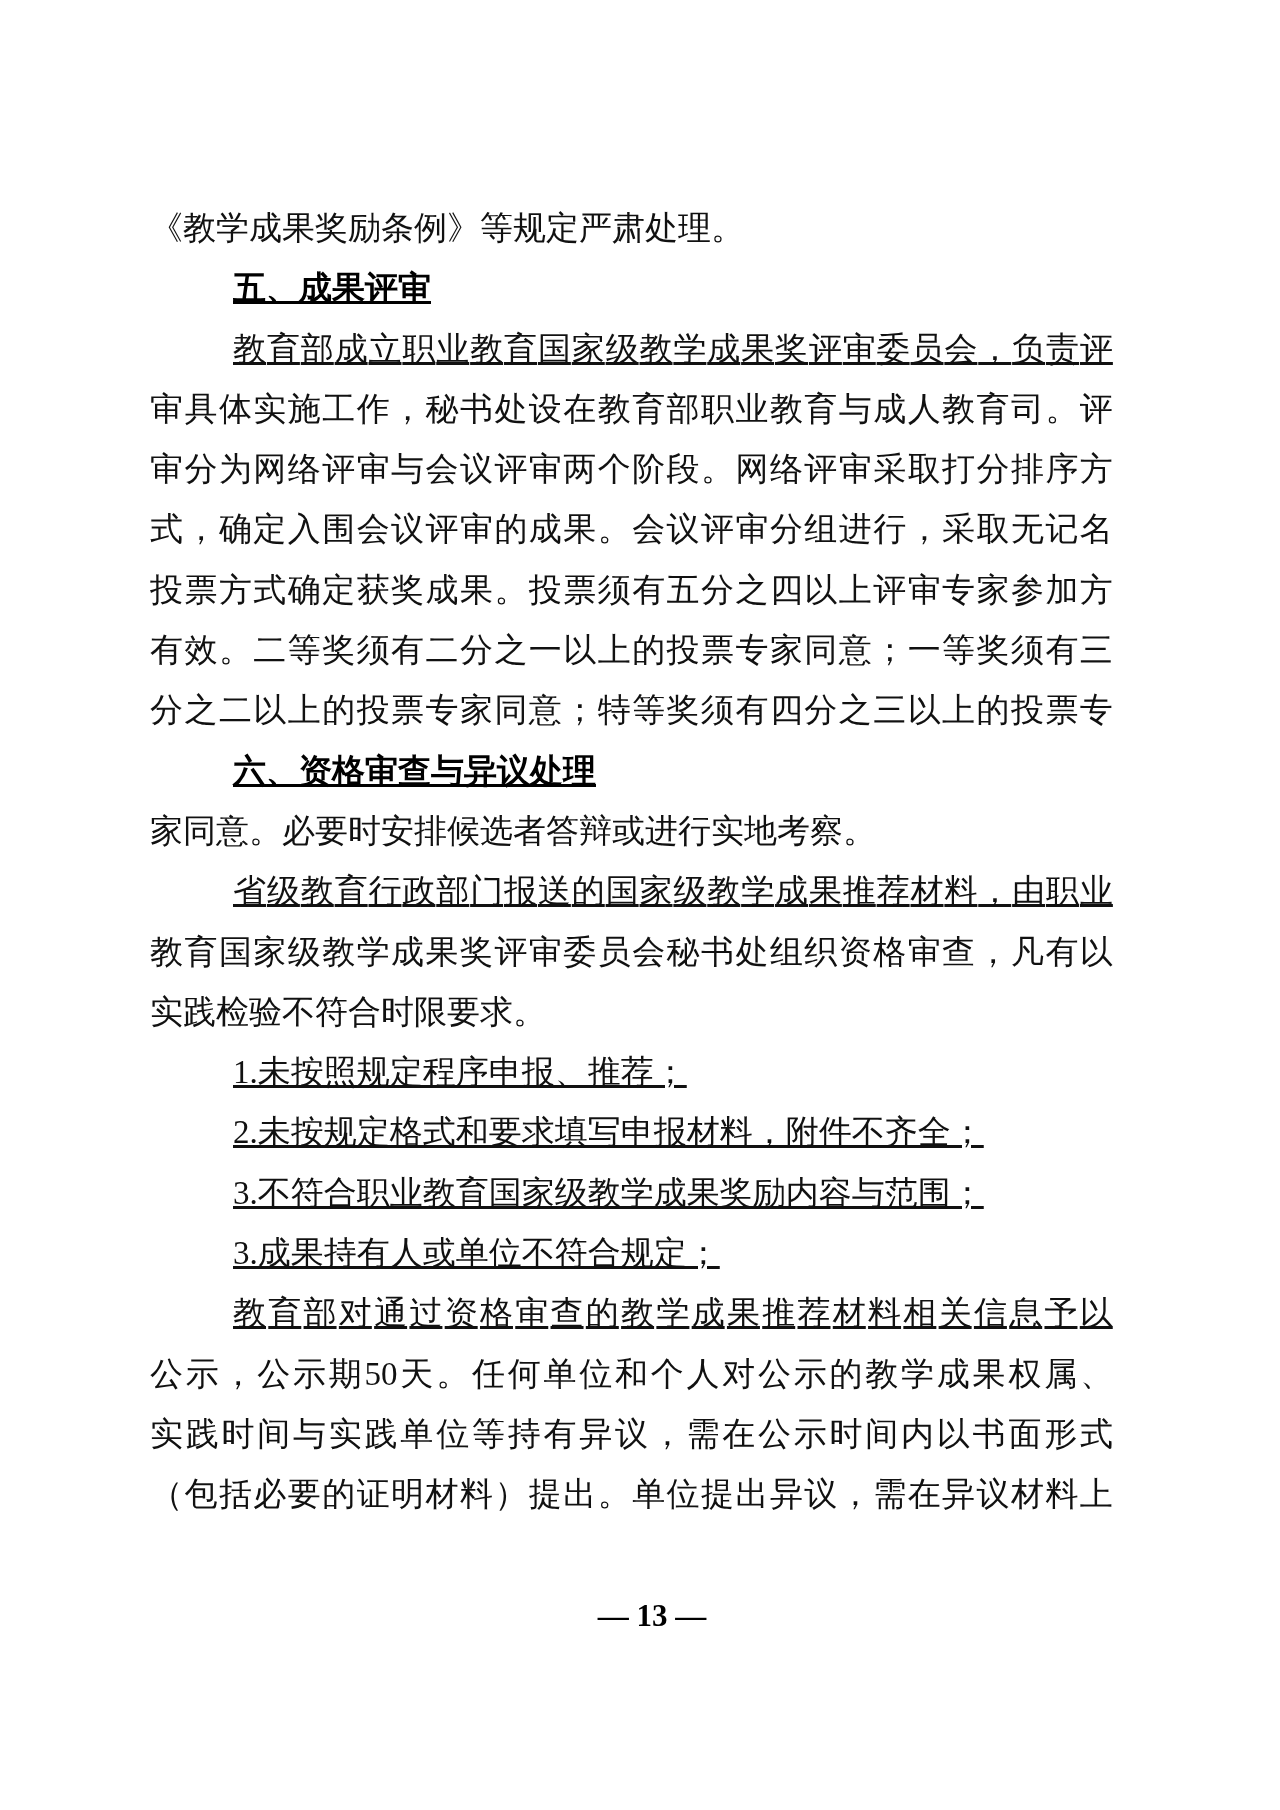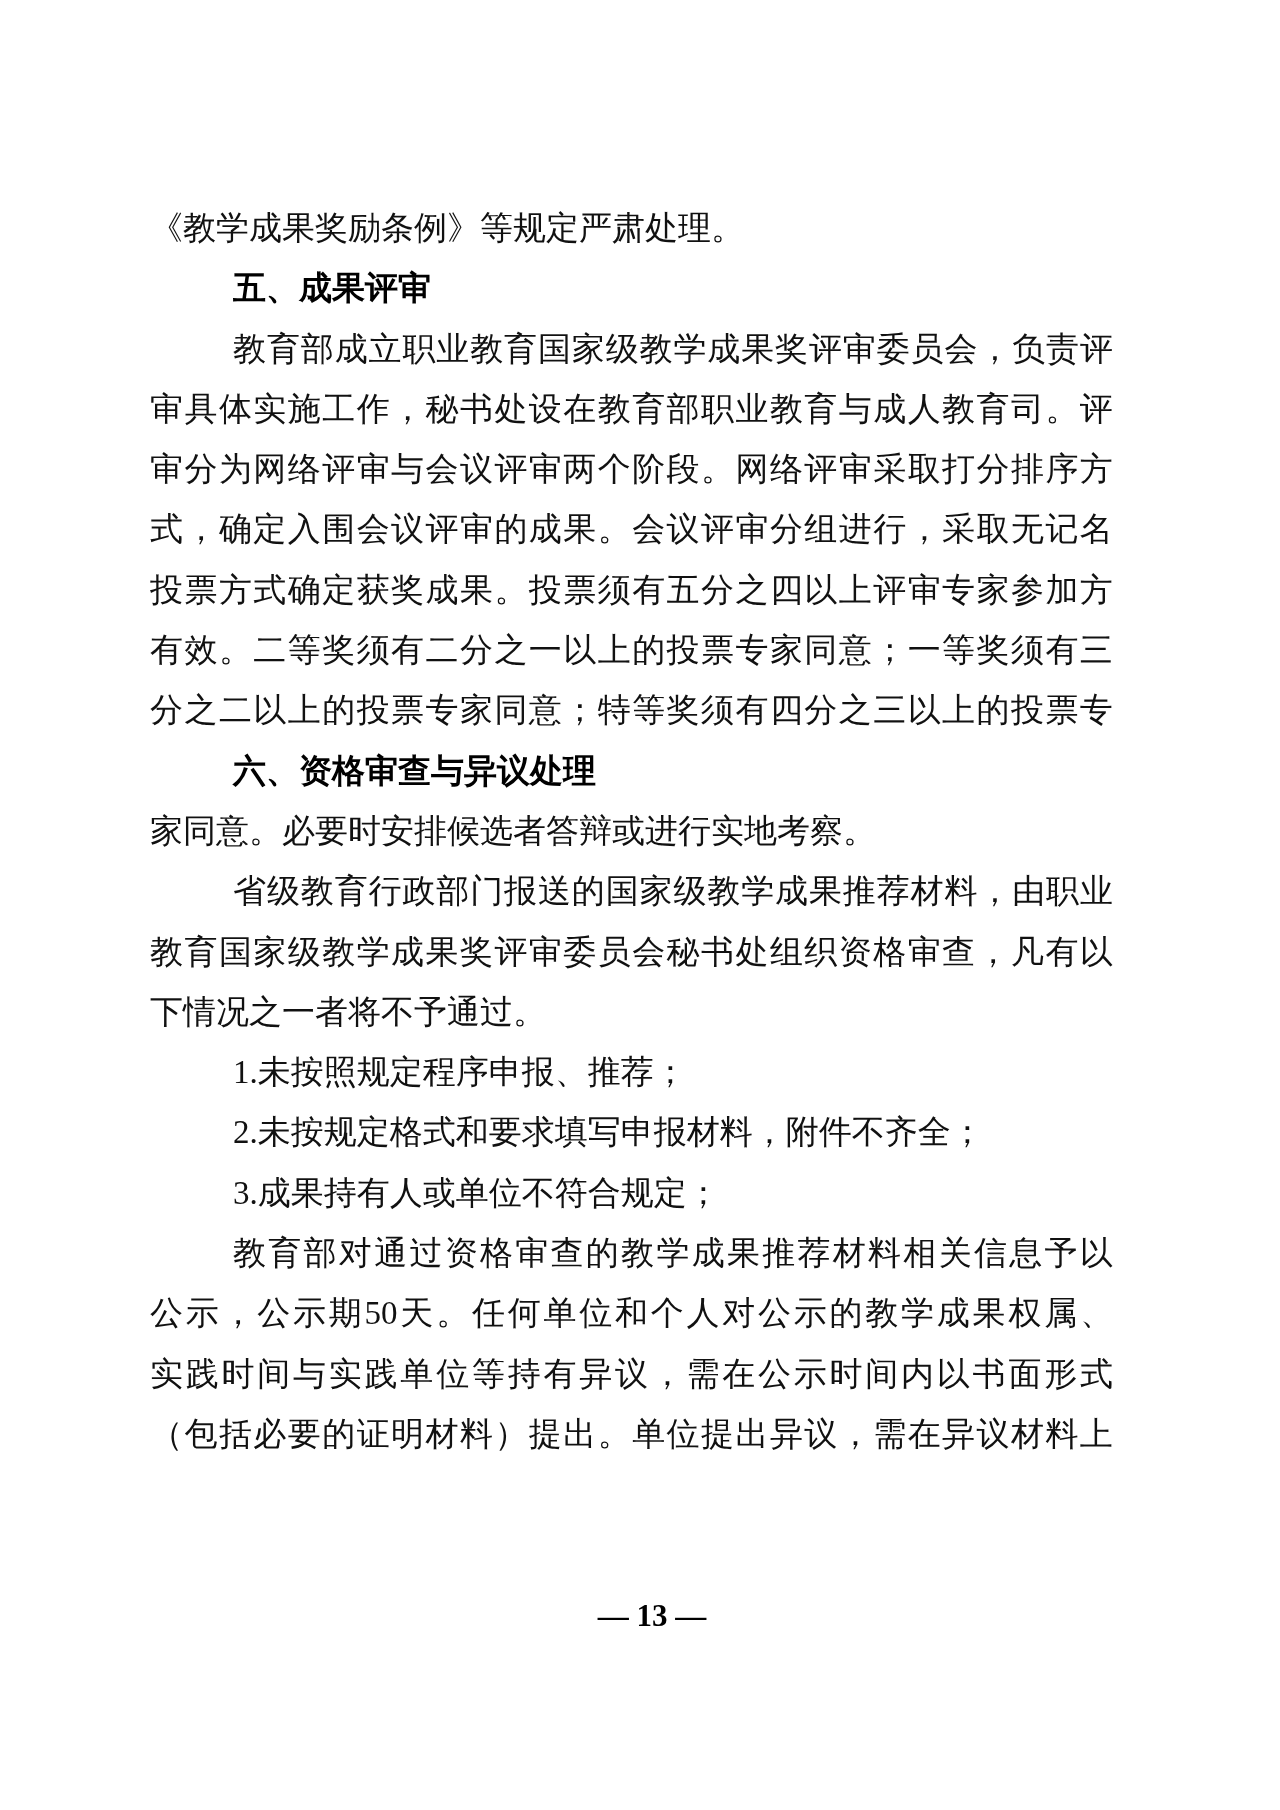--- a/index.html
+++ b/index.html
@@ -31,21 +31,21 @@
     font-family: "Liberation Serif", serif;
   }
   
   .line.fill {
     display: flex;
     justify-content: space-between;
     align-items: center;
     white-space: normal;
   }
   .line.fill span { display: inline-block; }
-  .line.indent { padding-left: 83px; }
+  .line.indent { padding-left: 83px; text-decoration: underline; }
   .line.heading {
     font-family: "Liberation Sans", sans-serif;
     font-weight: 700;
     color: #000000;
   }
   .footer {
     position: absolute;
     top: 1586px;
     left: 0;
     width: 1280px;
@@ -327,23 +327,24 @@
         <span>织</span>
         <span>资</span>
         <span>格</span>
         <span>审</span>
         <span>查</span>
         <span>，</span>
         <span>凡</span>
         <span>有</span>
         <span>以</span>
       </div>
-    <div class="line end">下情况之一者将不予通过。</div>
+    <div class="line end">实践检验不符合时限要求。</div>
     <div class="line indent end">1.未按照规定程序申报、推荐；</div>
     <div class="line indent end">2.未按规定格式和要求填写申报材料，附件不齐全；</div>
+    <div class="line indent end">3.不符合职业教育国家级教学成果奖励内容与范围；</div>
     <div class="line indent end">3.成果持有人或单位不符合规定；</div>
     <div class="line indent fill">
         <span>教</span>
         <span>育</span>
         <span>部</span>
         <span>对</span>
         <span>通</span>
         <span>过</span>
         <span>资</span>
         <span>格</span>

